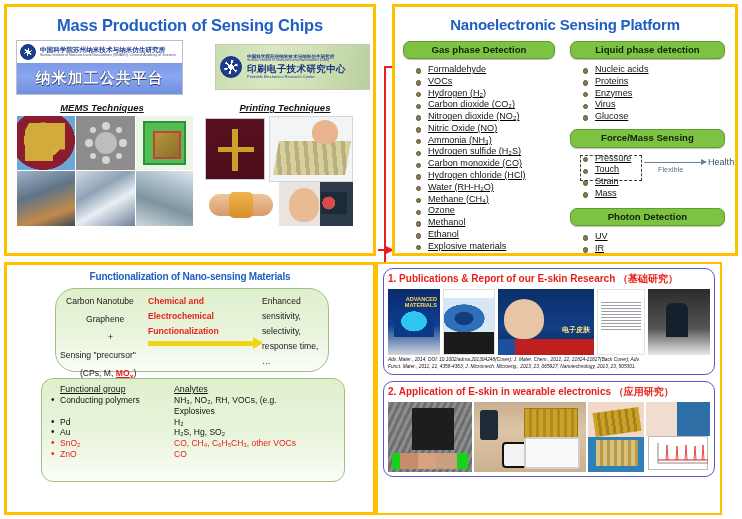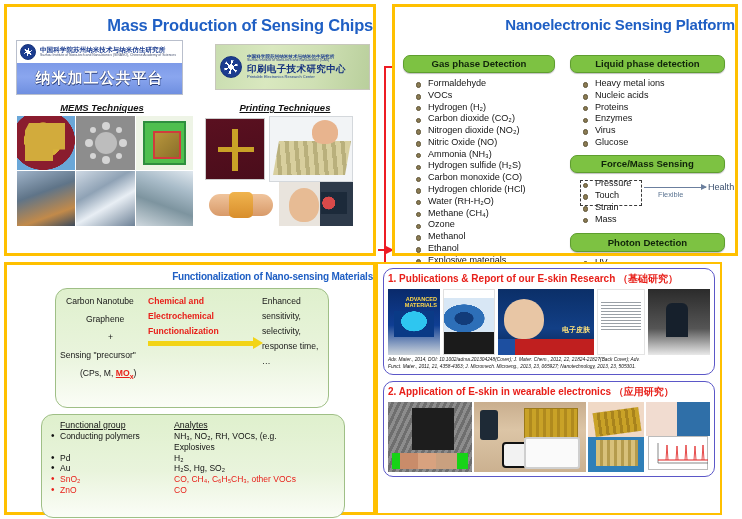--- a/index.html
+++ b/index.html
@@ -21,21 +21,21 @@
     background: #ffffff;
     border: 3px solid #FFC000;
   }
   #panel-mass      { left: 4px;   top: 4px;   width: 372px; height: 252px; }
   #panel-func      { left: 4px;   top: 262px; width: 372px; height: 253px; }
   #panel-nano      { left: 392px; top: 4px;   width: 346px; height: 252px; }
   #panel-eskin     { left: 376px; top: 262px; width: 346px; height: 253px;
                      border: 2px solid #FFC000; }
 
   .panel-title {
-    text-align: right;
+    text-align: center;
     color: #1F5FC4;
     font-weight: bold;
     letter-spacing: -0.2px;
   }
   #title-mass  { font-size: 16.5px; margin-top: 9px; }
   #title-nano  { font-size: 15px; margin-top: 9px; }
   #title-func  { font-size: 10px; margin-top: 6px; }
 
   
   .logo-row { position: relative; height: 58px; margin-top: 5px; }
@@ -164,21 +164,21 @@
     border: 1.5px solid #5E9E2E;
     border-radius: 7px;
     color: #10240a;
     font-weight: bold;
     font-size: 9.6px;
     text-align: center;
     padding: 3.5px 6px;
     line-height: 1;
     box-shadow: 0 1px 1px rgba(0,0,0,.25);
   }
-  .cols { display: flex; padding: 0 8px; margin-top: 20px; }
+  .cols { display: flex; padding: 0 8px; margin-top: 6px; text-decoration: underline; }
   .col-l { width: 168px; }
   .col-r { width: 162px; margin-left: 4px; }
   .badge-w1 { width: 152px; }
   .badge-w2 { width: 155px; }
   ul.bul { list-style: none; margin: 5px 0 0 0; padding: 0 0 0 12px; }
   ul.bul li {
     font-size: 9.1px; color: #141414; line-height: 1.295;
     position: relative; padding-left: 13px; white-space: nowrap;
   }
   ul.bul li:before {
@@ -209,23 +209,23 @@
     font-size: 7.4px; color: #5a7391;
   }
   .lbl-health {
     position: absolute; left: 138px; top: 4px;
     font-size: 9.1px; color: #3d5270;
   }
 
   
   .fbox1 {
     margin: 6px 44px 0 48px;
-    height: 120px;
+    height: 84px;
     border: 1px solid #9fbf86;
-    border-radius: 12px;
+    border-radius: 20px;
     background: linear-gradient(180deg,#dff0cd 0%, #e9f4dc 55%, #fbfdf7 100%);
     position: relative;
   }
   .fbox2 {
     margin: 6px 28px 0 34px;
     height: 104px;
     border: 1px solid #9fbf86;
     border-radius: 12px;
     background: linear-gradient(180deg,#dff0cd 0%, #e9f4dc 55%, #fbfdf7 100%);
     position: relative;
@@ -477,21 +477,20 @@
           <li>Ozone</li>
           <li>Methanol</li>
           <li>Ethanol</li>
           <li>Explosive materials</li>
         </ul>
       </div>
 
       <div class="col-r">
         <div class="badge badge-w2">Liquid phase detection</div>
         <ul class="bul">
-          <li>Heavy metal ions</li>
           <li>Nucleic acids</li>
           <li>Proteins</li>
           <li>Enzymes</li>
           <li>Virus</li>
           <li>Glucose</li>
         </ul>
 
         <div class="badge badge-w2" style="margin-top:6px;">Force/Mass Sensing</div>
         <div class="fm-wrap">
           <ul class="bul">

